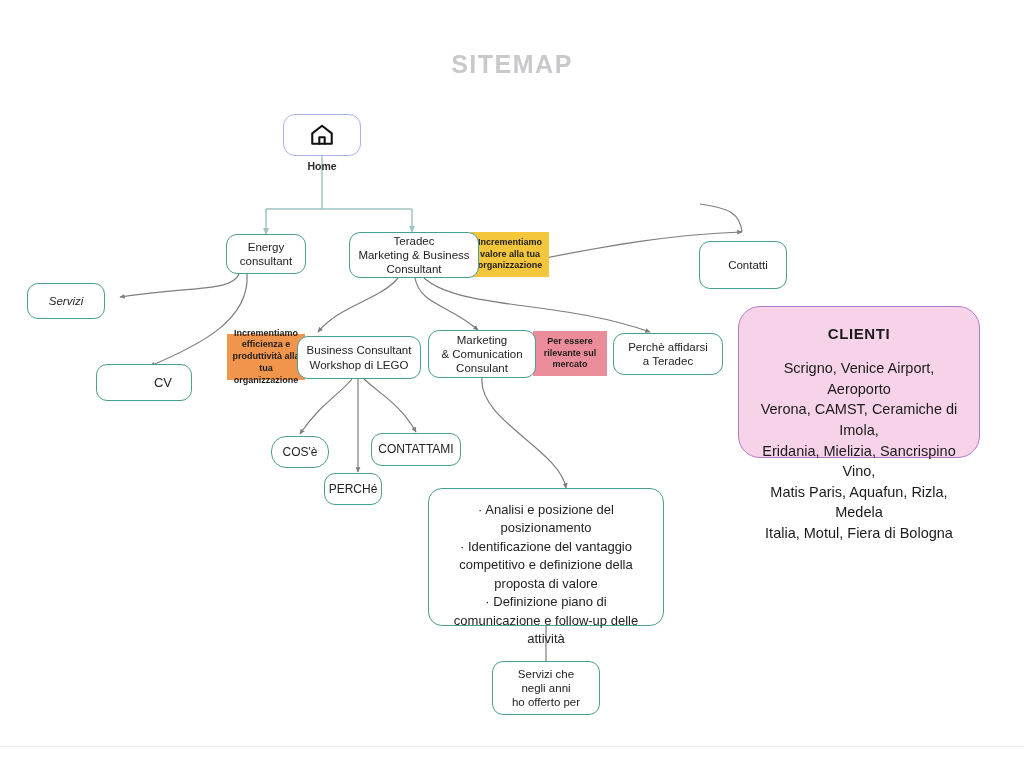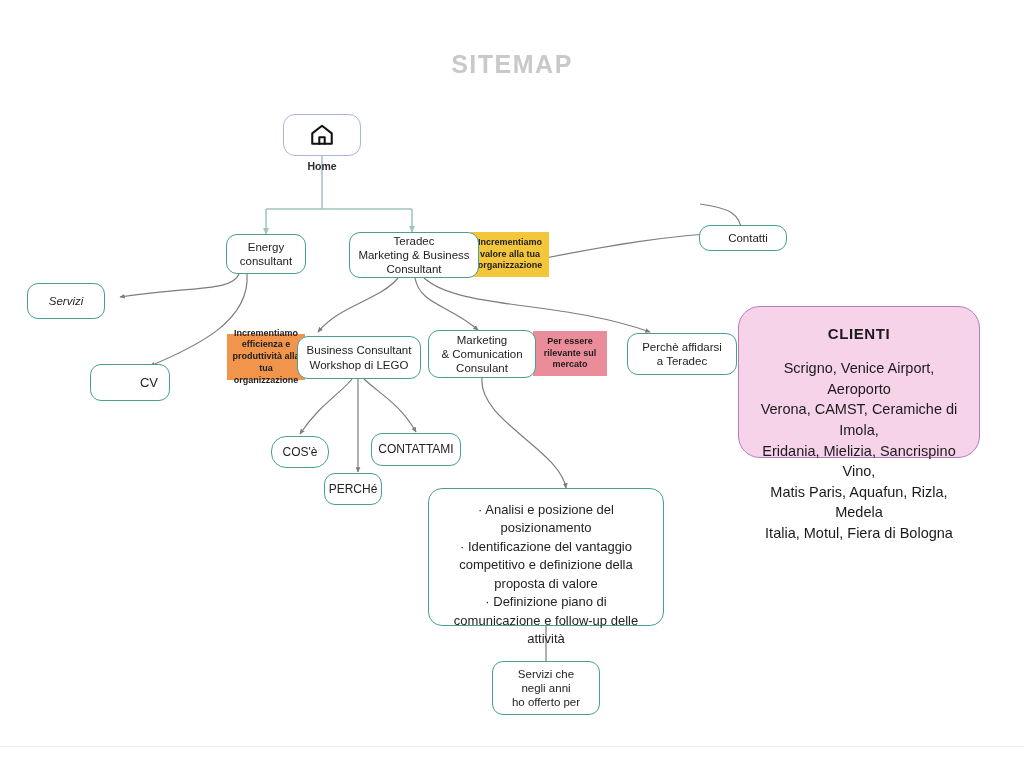--- a/index.html
+++ b/index.html
@@ -179,43 +179,43 @@
 consultant</div>
 
   <div class="node" style="left:349px; top:232px; width:130px; height:46px; white-space:pre-line;">Teradec
 Marketing &amp; Business
 Consultant</div>
 
   <div class="tag tag-yellow" style="left:471px; top:232px; width:78px; height:45px; white-space:pre-line;">Incrementiamo
 valore alla tua
 organizzazione</div>
 
-  <div class="node" style="left:699px; top:225px; width:88px; height:26px;padding-left:16px;">Contatti</div>
+  <div class="node" style="left:699px; top:241px; width:88px; height:48px;padding-left:16px;">Contatti</div>
 
   <div class="node" style="left:27px; top:283px; width:78px; height:36px;font-style:italic;">Servizi</div>
 
-  <div class="node" style="left:90px; top:364px; width:80px; height:37px; font-size:13px;padding-left:44px;">CV</div>
+  <div class="node" style="left:96px; top:364px; width:96px; height:37px; font-size:13px;padding-left:44px;">CV</div>
 
   <div class="tag tag-orange" style="left:227px; top:334px; width:78px; height:46px; white-space:pre-line;">Incrementiamo
 efficienza e
 produttività alla tua
 organizzazione</div>
 
   <div class="node" style="left:297px; top:336px; width:124px; height:43px; white-space:pre-line;">Business Consultant
 Workshop di LEGO</div>
 
   <div class="node" style="left:428px; top:330px; width:108px; height:48px; white-space:pre-line;">Marketing
 &amp; Comunication
 Consulant</div>
 
   <div class="tag tag-pink" style="left:533px; top:331px; width:74px; height:45px; white-space:pre-line;">Per essere
 rilevante sul
 mercato</div>
 
-  <div class="node" style="left:613px; top:333px; width:110px; height:42px; white-space:pre-line;margin-left:14px;">Perchè affidarsi
+  <div class="node" style="left:613px; top:333px; width:110px; height:42px; white-space:pre-line;">Perchè affidarsi
 a Teradec</div>
 
   <div class="node" style="left:271px; top:436px; width:58px; height:32px; font-size:12px;border-radius:15px;">COS'è</div>
 
   <div class="node" style="left:324px; top:473px; width:58px; height:32px; font-size:12px;text-align:right;">PERCHé</div>
 
   <div class="node" style="left:371px; top:433px; width:90px; height:33px; font-size:12px;">CONTATTAMI</div>
 
   <div class="bullet-box" style="left:428px; top:488px; width:236px; height:138px;">
     <div class="bl">·  Analisi e posizione del</div>

